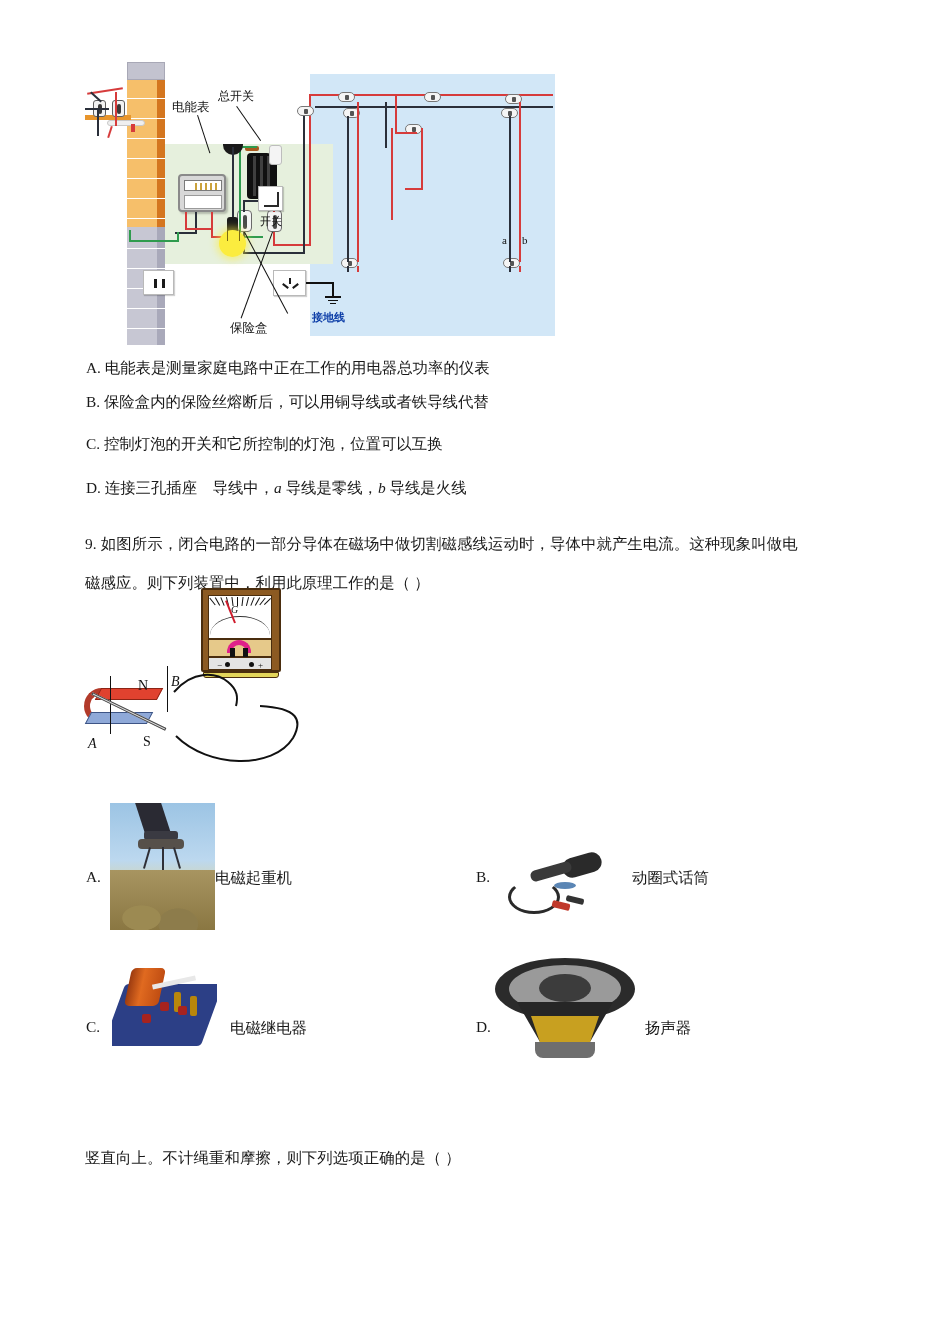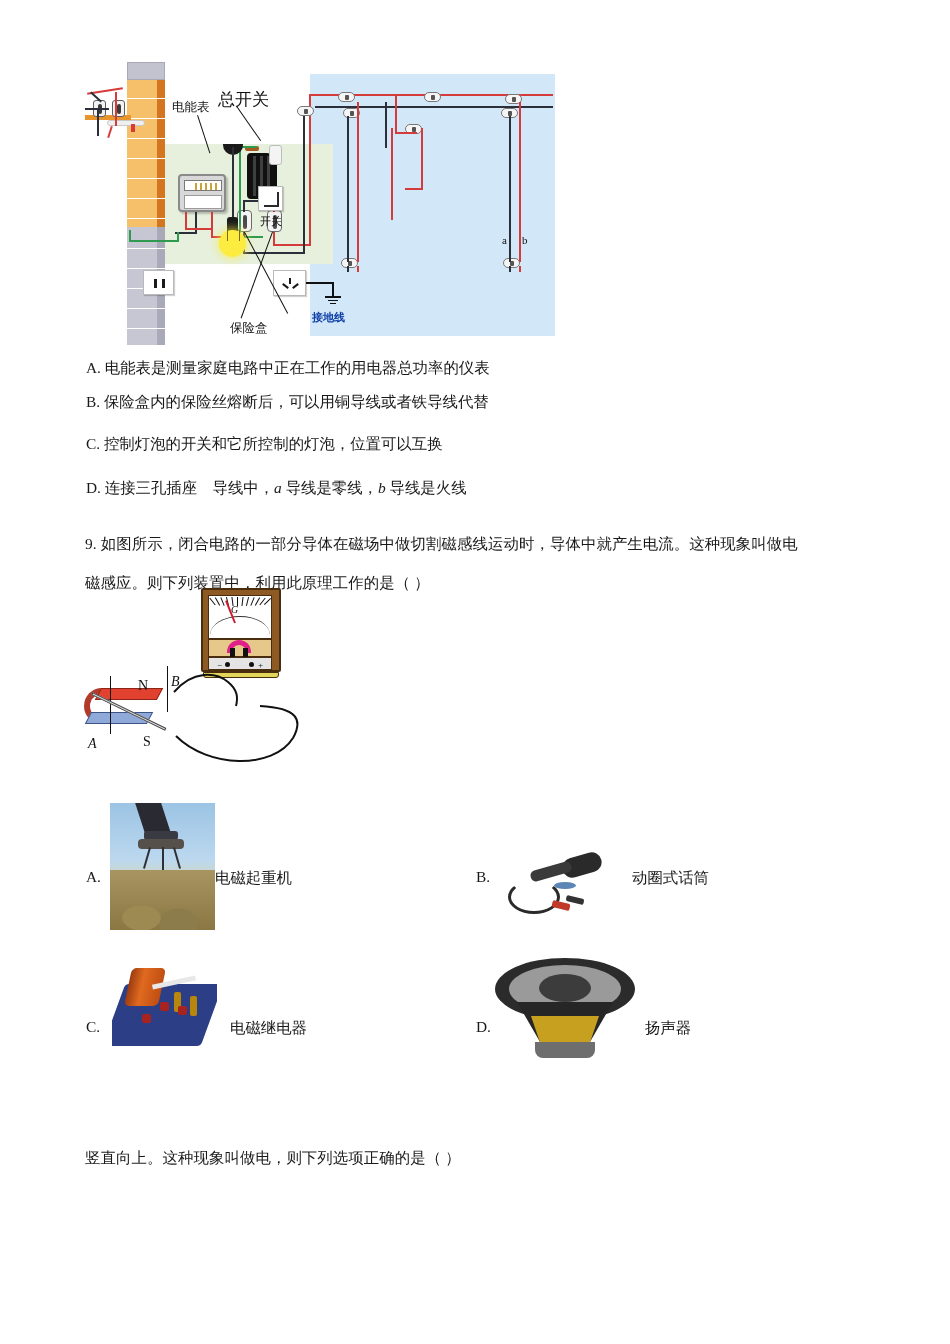--- a/index.html
+++ b/index.html
@@ -301,21 +301,21 @@
     <div class="gnd" style="left:240px;top:234px;width:16px;height:2px;"></div>
     <div class="gnd" style="left:243px;top:238px;width:10px;height:1px;"></div>
     <div class="gnd" style="left:245px;top:241px;width:6px;height:1px;"></div>
     <span class="flab blue" style="left:227px;top:248px">接地线</span>
 
     <span class="flab" style="left:417px;top:172px">a</span>
     <span class="flab" style="left:437px;top:172px">b</span>
 
     <span class="flab" style="left:87px;top:37px;font-size:12.5px">电能表</span>
     <div class="leader" style="left:113px;top:53px;width:40px;transform:rotate(72deg);"></div>
-    <span class="flab" style="left:133px;top:26px;font-size:17px">总开关</span>
+    <span class="flab" style="left:133px;top:26px;font-size:12px">总开关</span>
     <div class="leader" style="left:152px;top:44px;width:42px;transform:rotate(55deg);"></div>
     <span class="flab" style="left:145px;top:258px;font-size:12.5px">保险盒</span>
     <div class="leader" style="left:160px;top:170px;width:92px;transform:rotate(62deg);"></div>
     <div class="leader" style="left:188px;top:170px;width:92px;transform:rotate(110deg);"></div>
   </div>
 
   <div class="opt" style="left:86px;top:392px">B. 保险盒内的保险丝熔断后，可以用铜导线或者铁导线代替</div>
   <div class="opt" style="left:86px;top:358px">A. 电能表是测量家庭电路中正在工作的用电器总功率的仪表</div>
   <div class="opt" style="left:86px;top:434px">C. 控制灯泡的开关和它所控制的灯泡，位置可以互换</div>
   <div class="opt" style="left:86px;top:478px"><span>D. 连接三孔插座　导线中，</span><span class="it">a</span><span> 导线是零线，</span><span class="it">b</span><span> 导线是火线</span></div>
@@ -416,16 +416,16 @@
     <div class="rim"></div>
       <div class="cone"></div>
       <div class="dust"></div>
     <div class="basket"></div>
       <div class="magnetd"></div>
       <div class="bottom"></div>
   </div>
   <span class="optlabel" style="left:476px;top:1018px">D.</span>
   <span class="optlabel" style="left:645px;top:1018px">扬声器</span>
 
-  <div class="qtext" style="left:85px;top:1137px">竖直向上。这种现象叫做电，则下列选项正确的是（     ）</div>
+  <div class="qtext" style="left:85px;top:1137px">竖直向上。不计绳重和摩擦，则下列选项正确的是（     ）</div>
 
 
 </div>
 
 </body></html>

